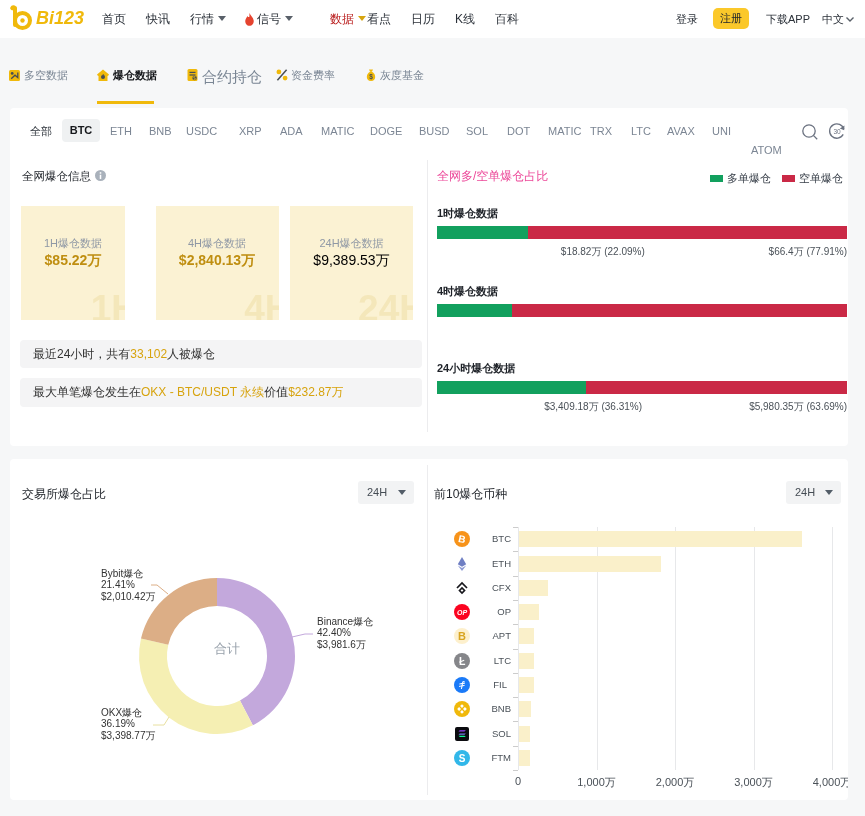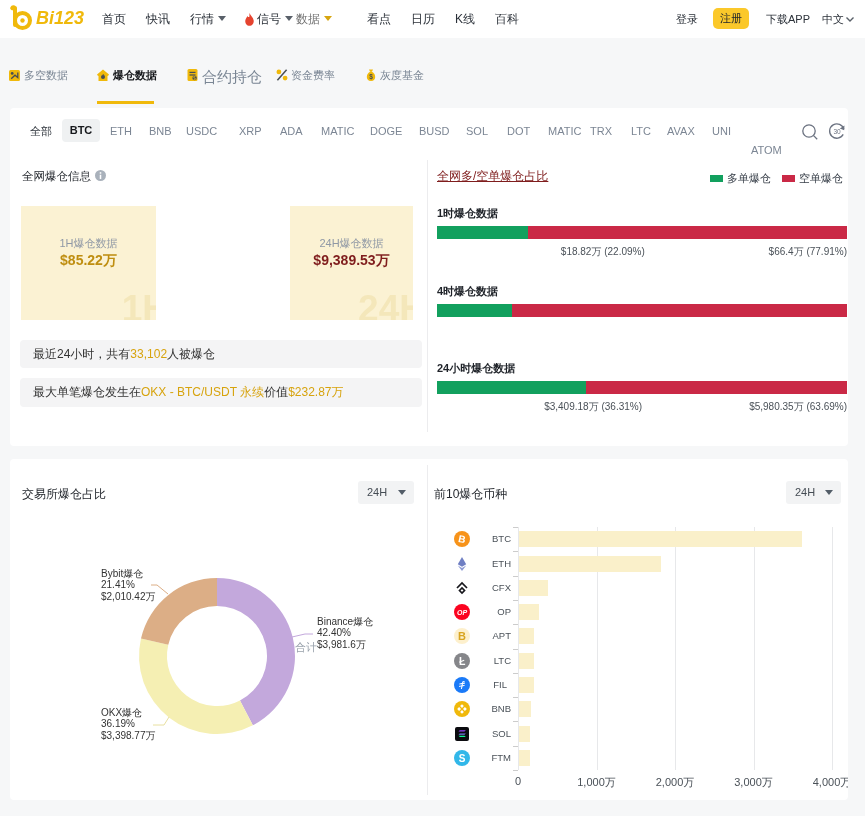--- a/index.html
+++ b/index.html
@@ -31,21 +31,21 @@
     <circle cx="13.5" cy="15.5" r="2.2" fill="#f0b90b"></circle>
   </svg>
   <div class="abs" style="left:36px;top:8px;font-size:18px;font-weight:bold;font-style:italic;color:#f0b90b;letter-spacing:0px;">Bi123</div>
   <div class="nav" style="left:102px;">首页</div>
   <div class="nav" style="left:146px;">快讯</div>
   <div class="nav" style="left:190px;">行情<span class="caret"></span></div>
   <svg class="abs" style="left:244px;top:13px" width="11" height="13" viewBox="0 0 11 13">
       <path d="M5.5 0 C6.3 2.5 9.3 4.2 9.7 7.4 C10.1 10.3 8 12.7 5.5 12.7 C3 12.7 0.9 10.3 1.3 7.4 C1.55 5.4 3 4.5 3.4 2.9 C4.2 4.1 4.6 4.5 5.4 3.7 C5.65 2.5 5.25 1.2 5.5 0 Z" fill="#e5432f"></path>
     </svg>
   <div class="nav" style="left:257px;">信号<span class="caret"></span></div>
-  <div class="nav" style="left:296px;color:#737373;">数据<span class="caret y"></span></div>
+  <div class="nav" style="left:330px;color:#b91c1c;">数据<span class="caret y"></span></div>
   <div class="nav" style="left:367px;">看点</div>
   <div class="nav" style="left:411px;">日历</div>
   <div class="nav" style="left:455px;">K线</div>
   <div class="nav" style="left:495px;">百科</div>
   <div class="nav2" style="left:676px;">登录</div>
   <div class="abs" style="left:713px;top:8px;width:36px;height:21px;background:#fbc82a;border-radius:5px;font-size:11px;color:#23262b;text-align:center;line-height:21px;">注册</div>
   <div class="nav2" style="left:766px;">下载APP</div>
   <div class="nav2" style="left:822px;">中文</div>
   <svg class="abs" style="left:845px;top:16px" width="10" height="7" viewBox="0 0 10 7">
       <path d="M1.5 1.5 L5 5 L8.5 1.5" stroke="#596069" stroke-width="1.4" fill="none"></path>
@@ -118,38 +118,43 @@
       <text x="10" y="12.8" font-size="6.5" fill="#6b7280" text-anchor="middle">30</text>
     </svg>
 
   <div class="abs" style="left:12px;top:61px;font-size:11.5px;color:#1f2329;">全网爆仓信息</div>
   <svg class="abs" style="left:85px;top:62px" width="11" height="11" viewBox="0 0 13 13">
       <circle cx="6.5" cy="6.5" r="6.5" fill="#a9b1bb"></circle>
       <rect x="5.6" y="2.6" width="1.8" height="1.8" fill="#fff"></rect>
       <rect x="5.6" y="5.6" width="1.8" height="5" fill="#fff"></rect>
     </svg>
 
-  <div class="abs" style="left:11px;top:98px;width:135px;height:114px;background:#fbf2d3;overflow:hidden;">
+  <div class="abs" style="left:11px;top:98px;width:104px;height:114px;background:#fbf2d3;overflow:hidden;">
     <div class="abs" style="top:30px;width:100%;text-align:center;font-size:11px;color:#8f98a5;">1H爆仓数据</div>
     <div class="abs" style="top:46px;width:100%;text-align:center;font-size:14px;font-weight:bold;color:#bf8e10;">$85.22万</div>
     <div class="abs" style="right:-13px;bottom:-10px;font-size:37px;font-weight:bold;color:#f4e7ba;">1H</div>
   </div>
+  <div class="abs" style="left:145.5px;top:98px;width:123px;height:114px;background:#fbf2d3;overflow:hidden;">
+    <div class="abs" style="top:30px;width:100%;text-align:center;font-size:11px;color:#8f98a5;">4H爆仓数据</div>
+    <div class="abs" style="top:46px;width:100%;text-align:center;font-size:14px;font-weight:bold;color:#bf8e10;">$2,840.13万</div>
+    <div class="abs" style="right:-13px;bottom:-10px;font-size:37px;font-weight:bold;color:#f4e7ba;">4H</div>
+  </div>
   <div class="abs" style="left:280px;top:98px;width:123px;height:114px;background:#fbf2d3;overflow:hidden;">
     <div class="abs" style="top:30px;width:100%;text-align:center;font-size:11px;color:#8f98a5;">24H爆仓数据</div>
-    <div class="abs" style="top:46px;width:100%;text-align:center;font-size:14px;font-weight:bold;color:#7f1d1d;">$9,389.53万</div>
+    <div class="abs" style="top:46px;width:100%;text-align:center;font-size:14px;font-weight:normal;color:#000000;">$9,389.53万</div>
     <div class="abs" style="right:-13px;bottom:-10px;font-size:37px;font-weight:bold;color:#f4e7ba;">24H</div>
   </div>
 
   <div class="abs" style="left:10px;top:232px;width:402px;height:28px;background:#f4f4f5;border-radius:4px;font-size:12px;color:#333;line-height:28px;padding-left:13px;">最近24小时，共有<span class="ytxt">33,102</span>人被爆仓</div>
   <div class="abs" style="left:10px;top:270px;width:402px;height:29px;background:#f4f4f5;border-radius:4px;font-size:12px;color:#333;line-height:29px;padding-left:13px;">最大单笔爆仓发生在<span class="ytxt">OKX - BTC/USDT 永续</span>价值<span class="ytxt">$232.87万</span></div>
 
   <div class="abs" style="left:417px;top:52px;width:1px;height:272px;background:#ececee;"></div>
 
   <div class="abs" style="left:417px;top:0;width:421px;height:338px;">
-    <div class="abs" style="left:10px;top:60px;font-size:12px;color:#7f1d1d;text-decoration:underline;">全网多/空单爆仓占比</div>
+    <div class="abs" style="left:10px;top:60px;font-size:12px;color:#ec4899;">全网多/空单爆仓占比</div>
     <div class="abs" style="right:5px;top:63px;font-size:11px;color:#39404a;">
       <span style="display:inline-block;width:13px;height:7px;background:#12a05e;margin-right:4px;"></span>多单爆仓
       <span style="display:inline-block;width:13px;height:7px;background:#ca2946;margin-left:8px;margin-right:4px;"></span>空单爆仓
     </div>
 
     <div class="seclabel" style="left:10px;top:98px;">1时爆仓数据</div>
     <div class="stack" style="top:118px;">
         <i style="width:90.6px;"></i>
       </div>
     <div class="vals" style="top:137px;">$18.82万 (22.09%)<span style="float:right;">$66.4万 (77.91%)</span></div>
@@ -176,21 +181,21 @@
     <path d="M207.00,119.00 A78,78 0 0 1 242.85,266.27 L229.98,241.41 A50,50 0 0 0 207.00,147.00 Z" fill="#c3a8dc"></path>
     <path d="M242.85,266.27 A78,78 0 0 1 130.98,179.55 L158.27,185.82 A50,50 0 0 0 229.98,241.41 Z" fill="#f5efb3"></path>
     <path d="M130.98,179.55 A78,78 0 0 1 207.00,119.00 L207.00,147.00 A50,50 0 0 0 158.27,185.82 Z" fill="#dcae86"></path>
     <path d="M158,135 L147,126 L141,126" stroke="#dcae86" stroke-width="1" fill="none"></path>
     <path d="M282,178 L295,175 L303,175" stroke="#c3a8dc" stroke-width="1" fill="none"></path>
     <path d="M159,258 L154,266 L143,266" stroke="#e8e0a0" stroke-width="1" fill="none"></path>
   </svg>
   <div class="lbl3" style="left:91px;top:109px;">Bybit爆仓<br>21.41%<br>$2,010.42万</div>
   <div class="lbl3" style="left:307px;top:157px;">Binance爆仓<br>42.40%<br>$3,981.6万</div>
   <div class="lbl3" style="left:91px;top:248px;">OKX爆仓<br>36.19%<br>$3,398.77万</div>
-  <div class="abs" style="left:107px;top:181px;width:200px;text-align:right;font-size:11px;color:#98a1ab;">合计</div>
+  <div class="abs" style="left:117px;top:181px;width:200px;text-align:center;font-size:13px;color:#98a1ab;">合计</div>
 
   <div class="abs" style="left:417px;top:0;width:421px;height:341px;">
     <div class="abs" style="left:7px;top:27px;font-size:12px;color:#1f2329;">前10爆仓币种</div>
     <div class="dd" style="left:359px;top:22px;width:55px;">24H</div>
     <div id="chart" class="abs" style="left:0;top:0;width:411px;height:341px;">
     <div class="abs" style="left:91px;top:68px;width:1px;height:243px;background:#e7e8ea;"></div>
     <div class="abs" style="left:169.5px;top:68px;width:1px;height:243px;background:#e7e8ea;"></div>
     <div class="abs" style="left:248px;top:68px;width:1px;height:243px;background:#e7e8ea;"></div>
     <div class="abs" style="left:326.5px;top:68px;width:1px;height:243px;background:#e7e8ea;"></div>
     <div class="abs" style="left:405px;top:68px;width:1px;height:243px;background:#e7e8ea;"></div>

